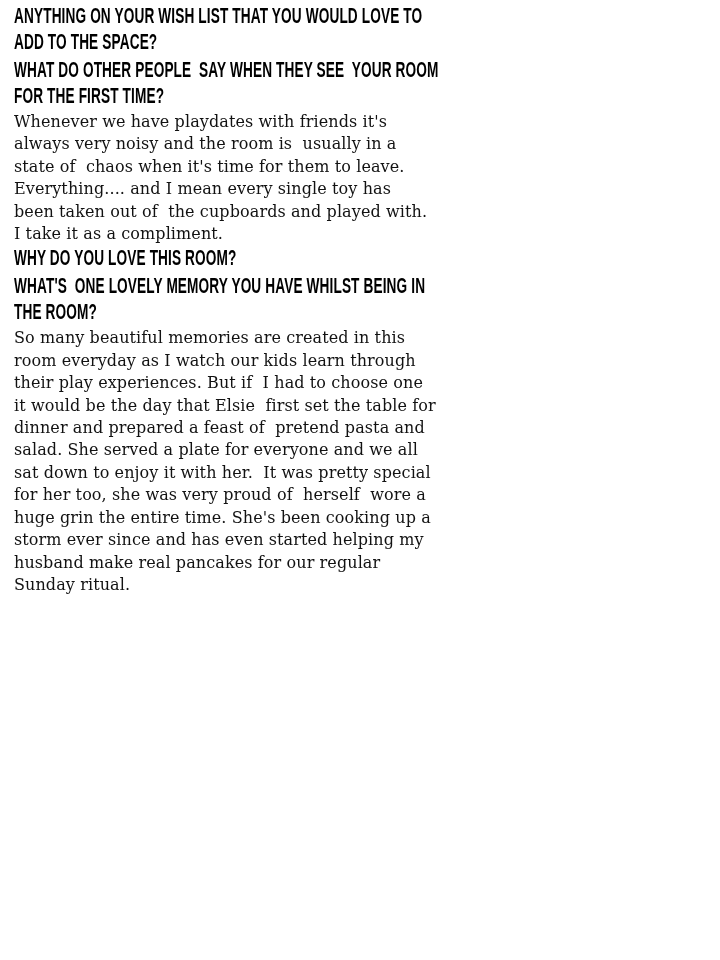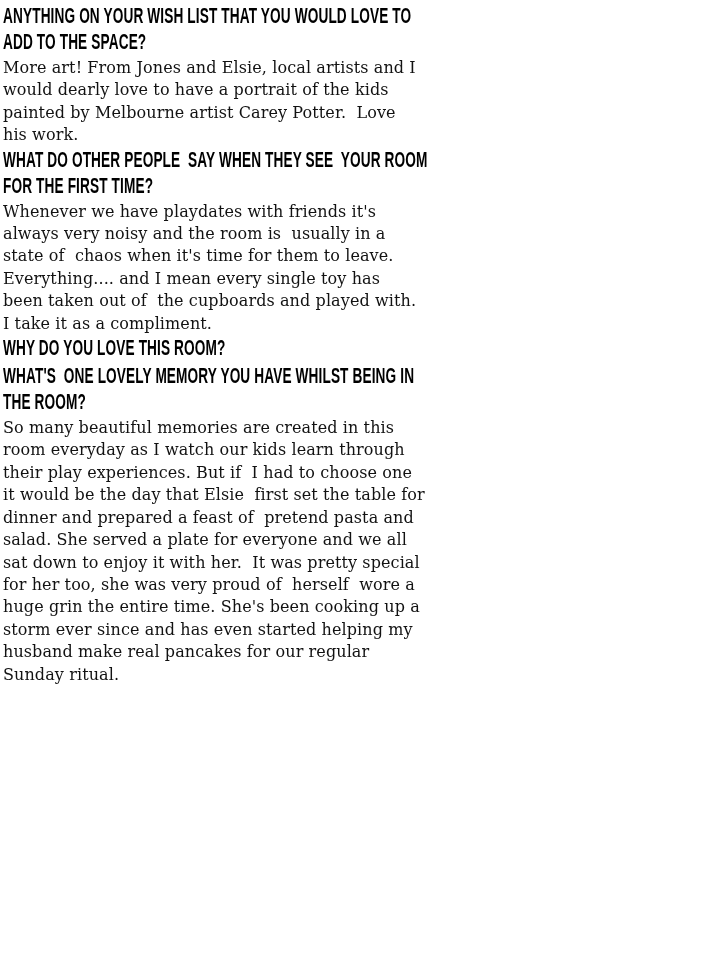--- a/index.html
+++ b/index.html
@@ -14,21 +14,21 @@
   }
   body {
     width: 720px;
     height: 960px;
     background: var(--background);
     overflow: hidden;
   }
   .page {
     width: 720px;
     height: 768px;
-    padding: 3px 0 0 3px;
+    padding: 3px 0 0 14px;
   }
   .qa-section { margin: 0; }
   .qa-section + .qa-section { }
   .question {
     font-family: "Liberation Sans", sans-serif;
     font-weight: 700;
     font-size: 22px;
     line-height: 26px;
     letter-spacing: 0.2px;
     color: var(--heading);
@@ -49,24 +49,20 @@
   }
 </style>
 </head>
 <body>
 
 <main class="page">
 
   <section class="qa-section">
     <h2 class="question">ANYTHING ON YOUR WISH LIST THAT YOU WOULD LOVE TO
 ADD TO THE SPACE?</h2>
-    <p class="answer">More art! From Jones and Elsie, local artists and I
-would dearly love to have a portrait of the kids
-painted by Melbourne artist Carey Potter.  Love
-his work.</p>
   </section>
 
   <section class="qa-section">
     <h2 class="question">WHAT DO OTHER PEOPLE  SAY WHEN THEY SEE  YOUR ROOM
 FOR THE FIRST TIME?</h2>
     <p class="answer">Whenever we have playdates with friends it's
 always very noisy and the room is  usually in a
 state of  chaos when it's time for them to leave.
 Everything.... and I mean every single toy has
 been taken out of  the cupboards and played with.

